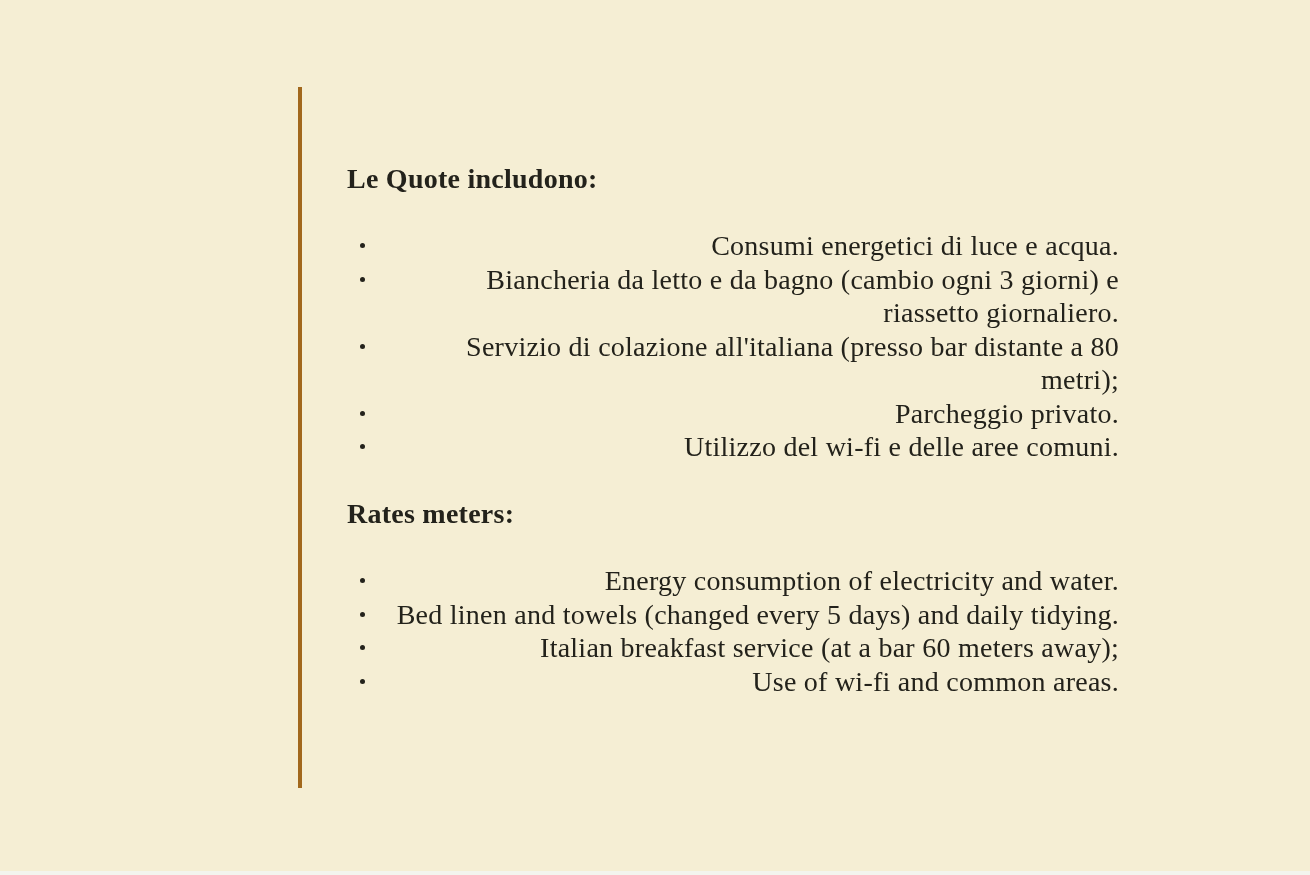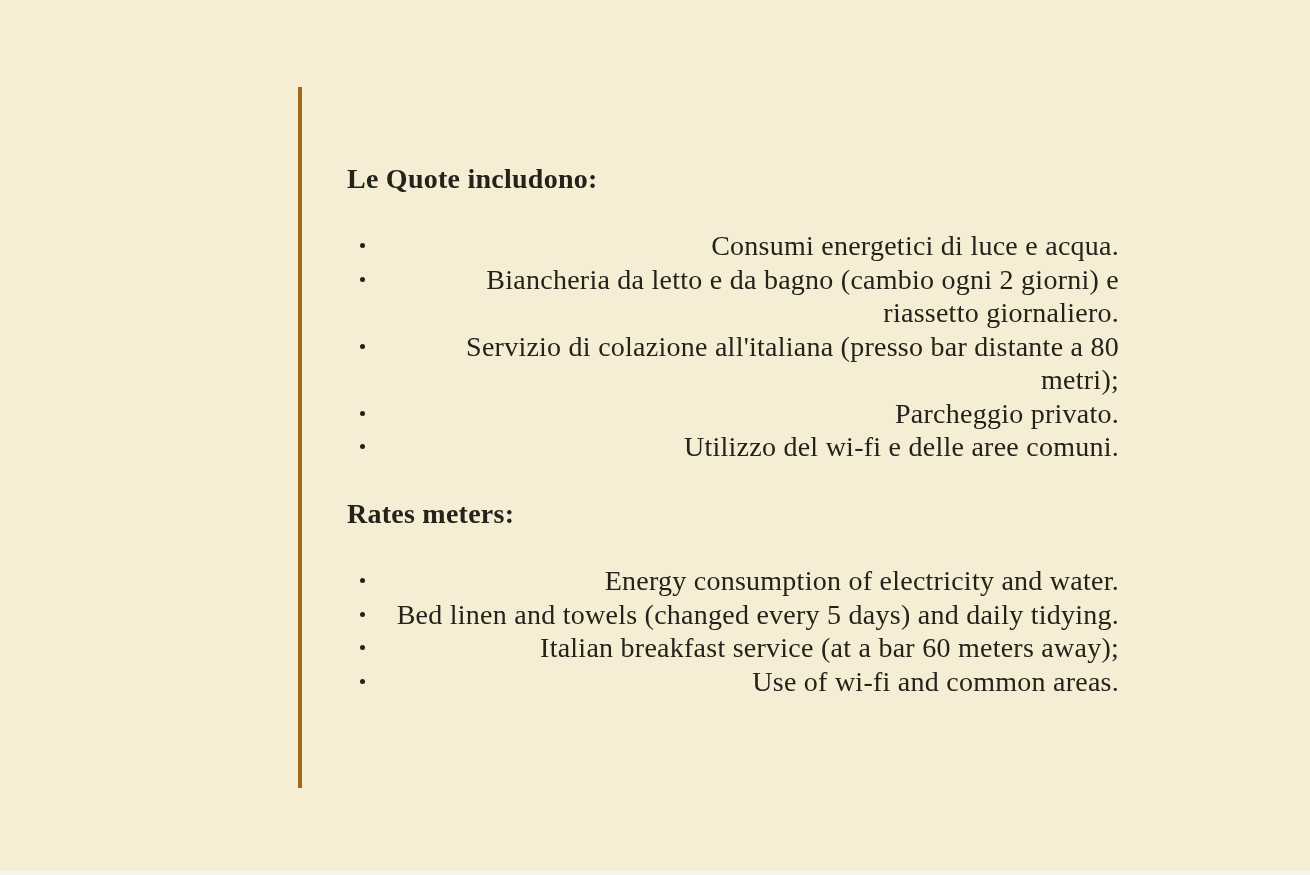--- a/index.html
+++ b/index.html
@@ -75,21 +75,21 @@
 
     <p class="heading">Le Quote includono:</p>
 
     <ul class="list">
       <li>
         <span class="dot"></span>
         <span>Consumi energetici di luce e acqua.</span>
       </li>
       <li>
         <span class="dot"></span>
-        <span>Biancheria da letto e da bagno (cambio ogni 2 giorni) e riassetto giornaliero.</span>
+        <span>Biancheria da letto e da bagno (cambio ogni 3 giorni) e riassetto giornaliero.</span>
       </li>
       <li>
         <span class="dot"></span>
         <span>Servizio di colazione all'italiana (presso bar distante a 80 metri);</span>
       </li>
       <li>
         <span class="dot"></span>
         <span>Parcheggio privato.</span>
       </li>
       <li>

